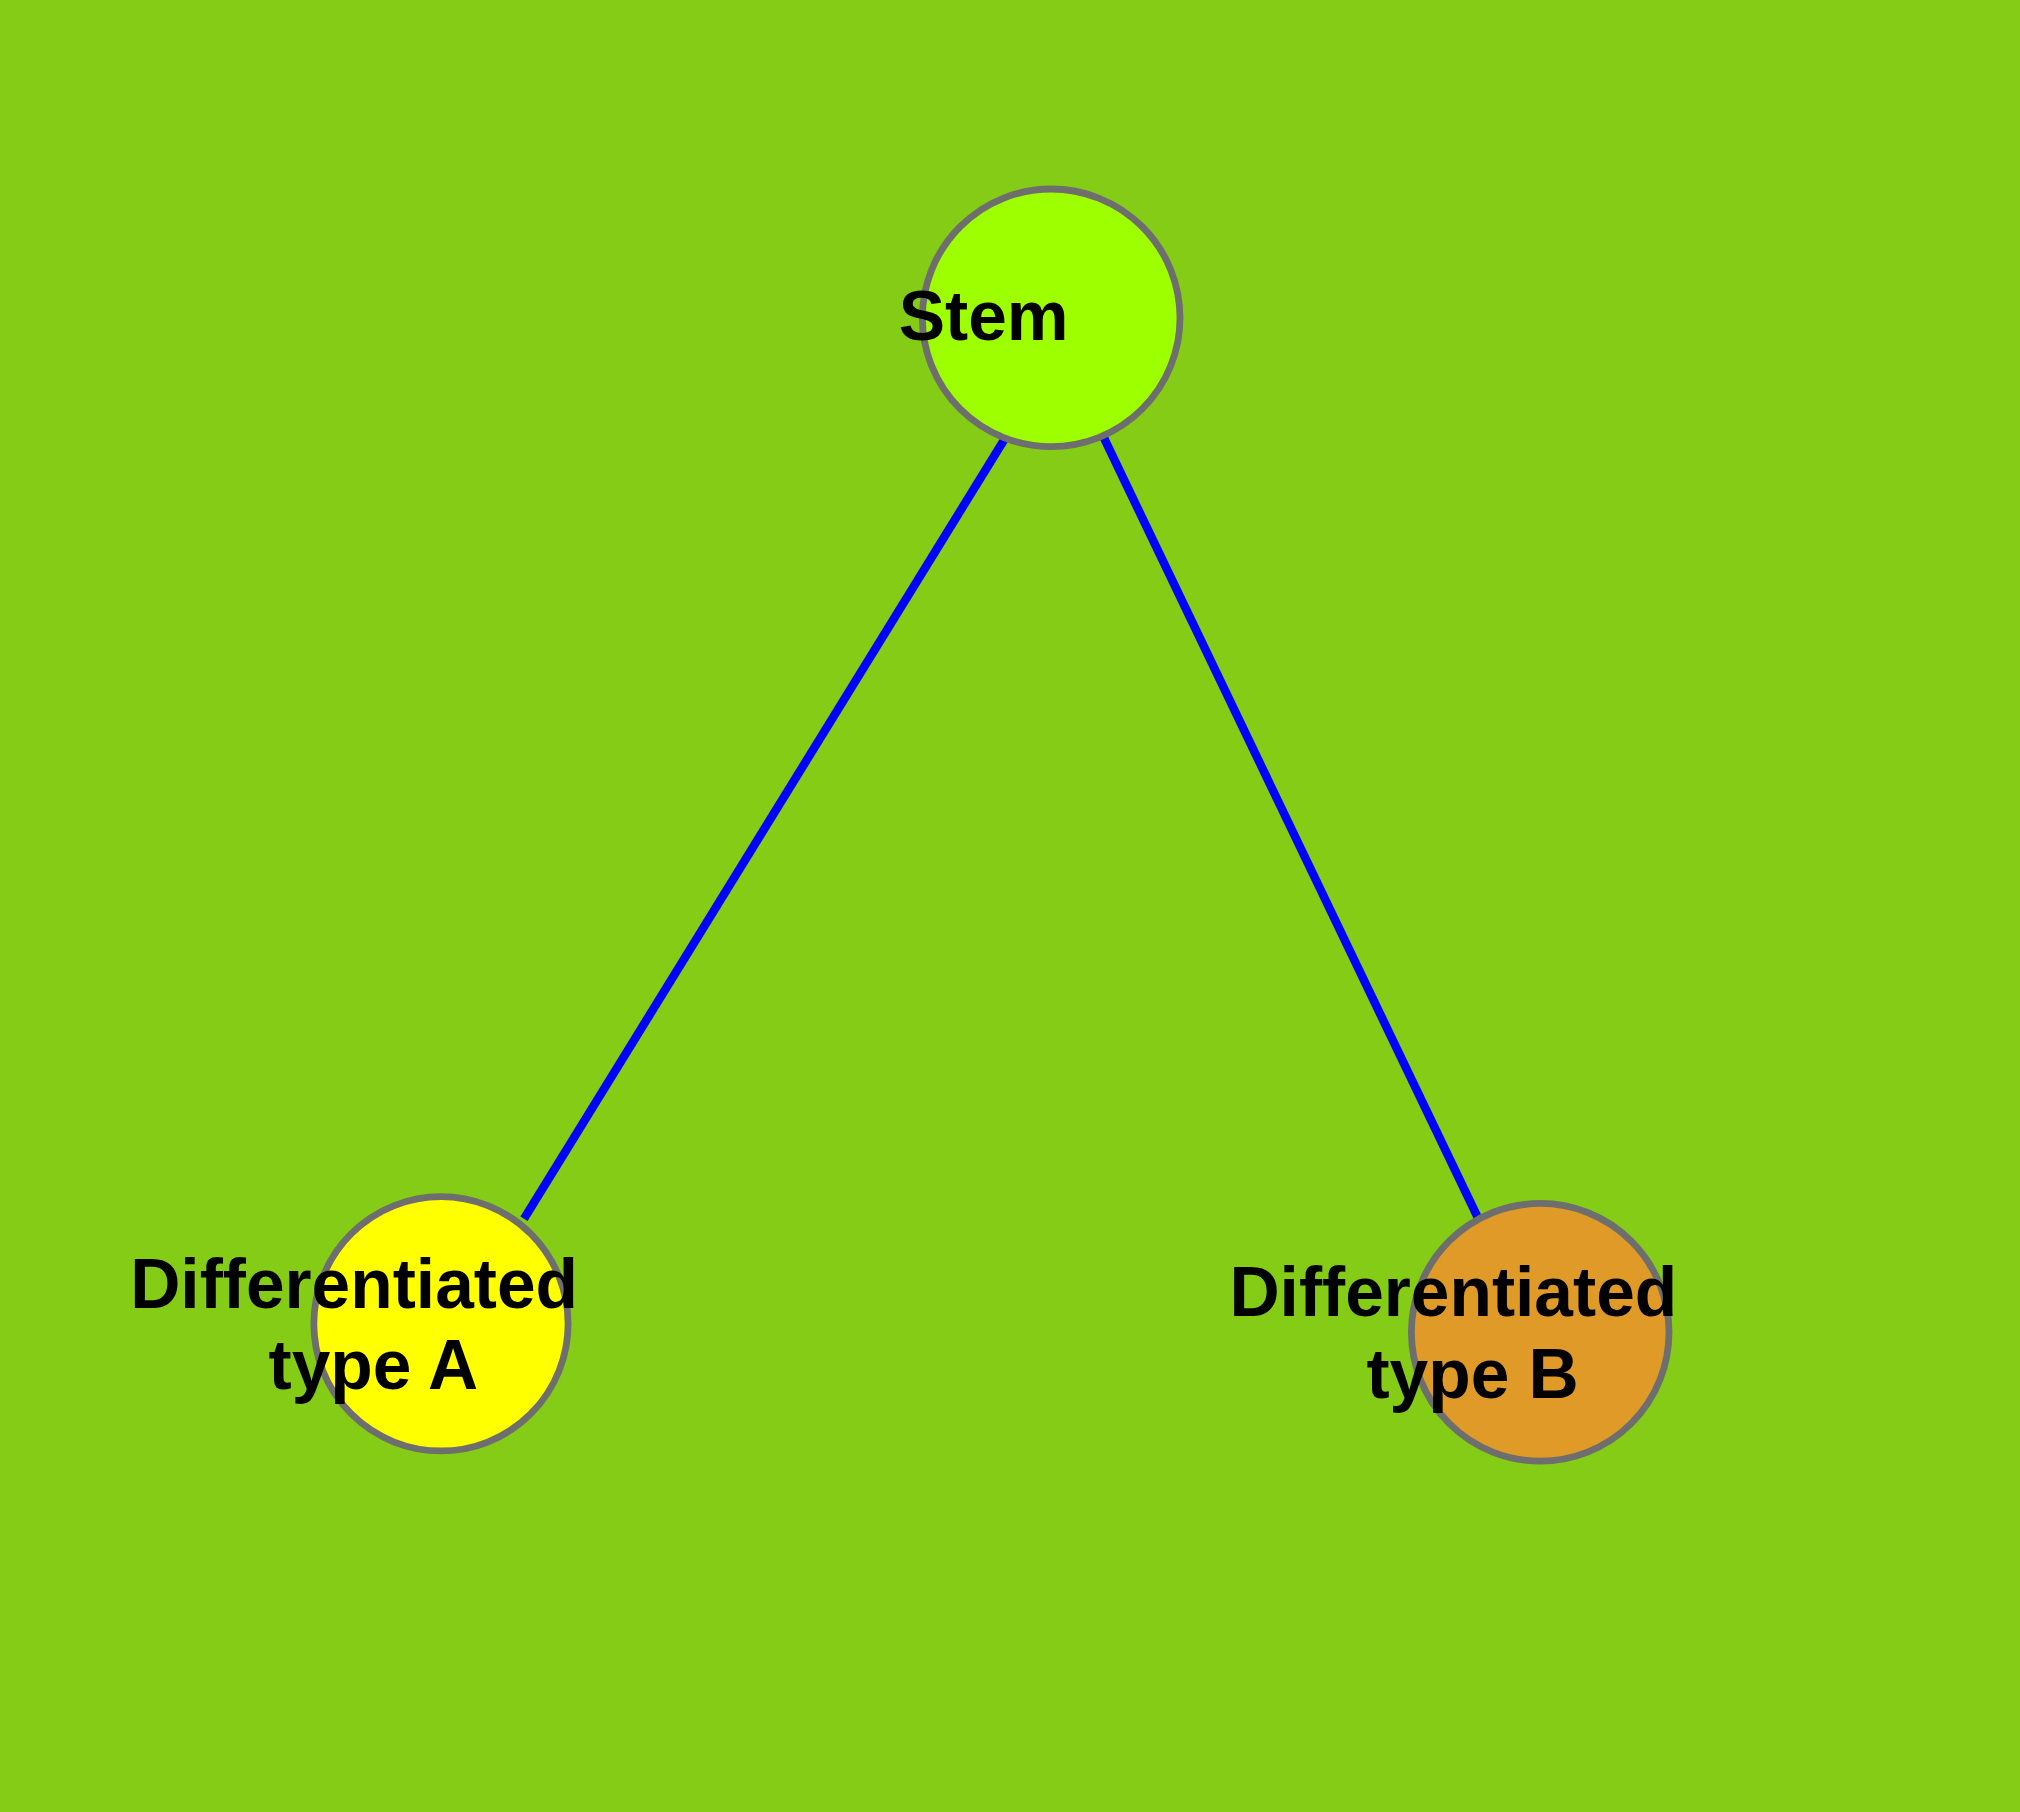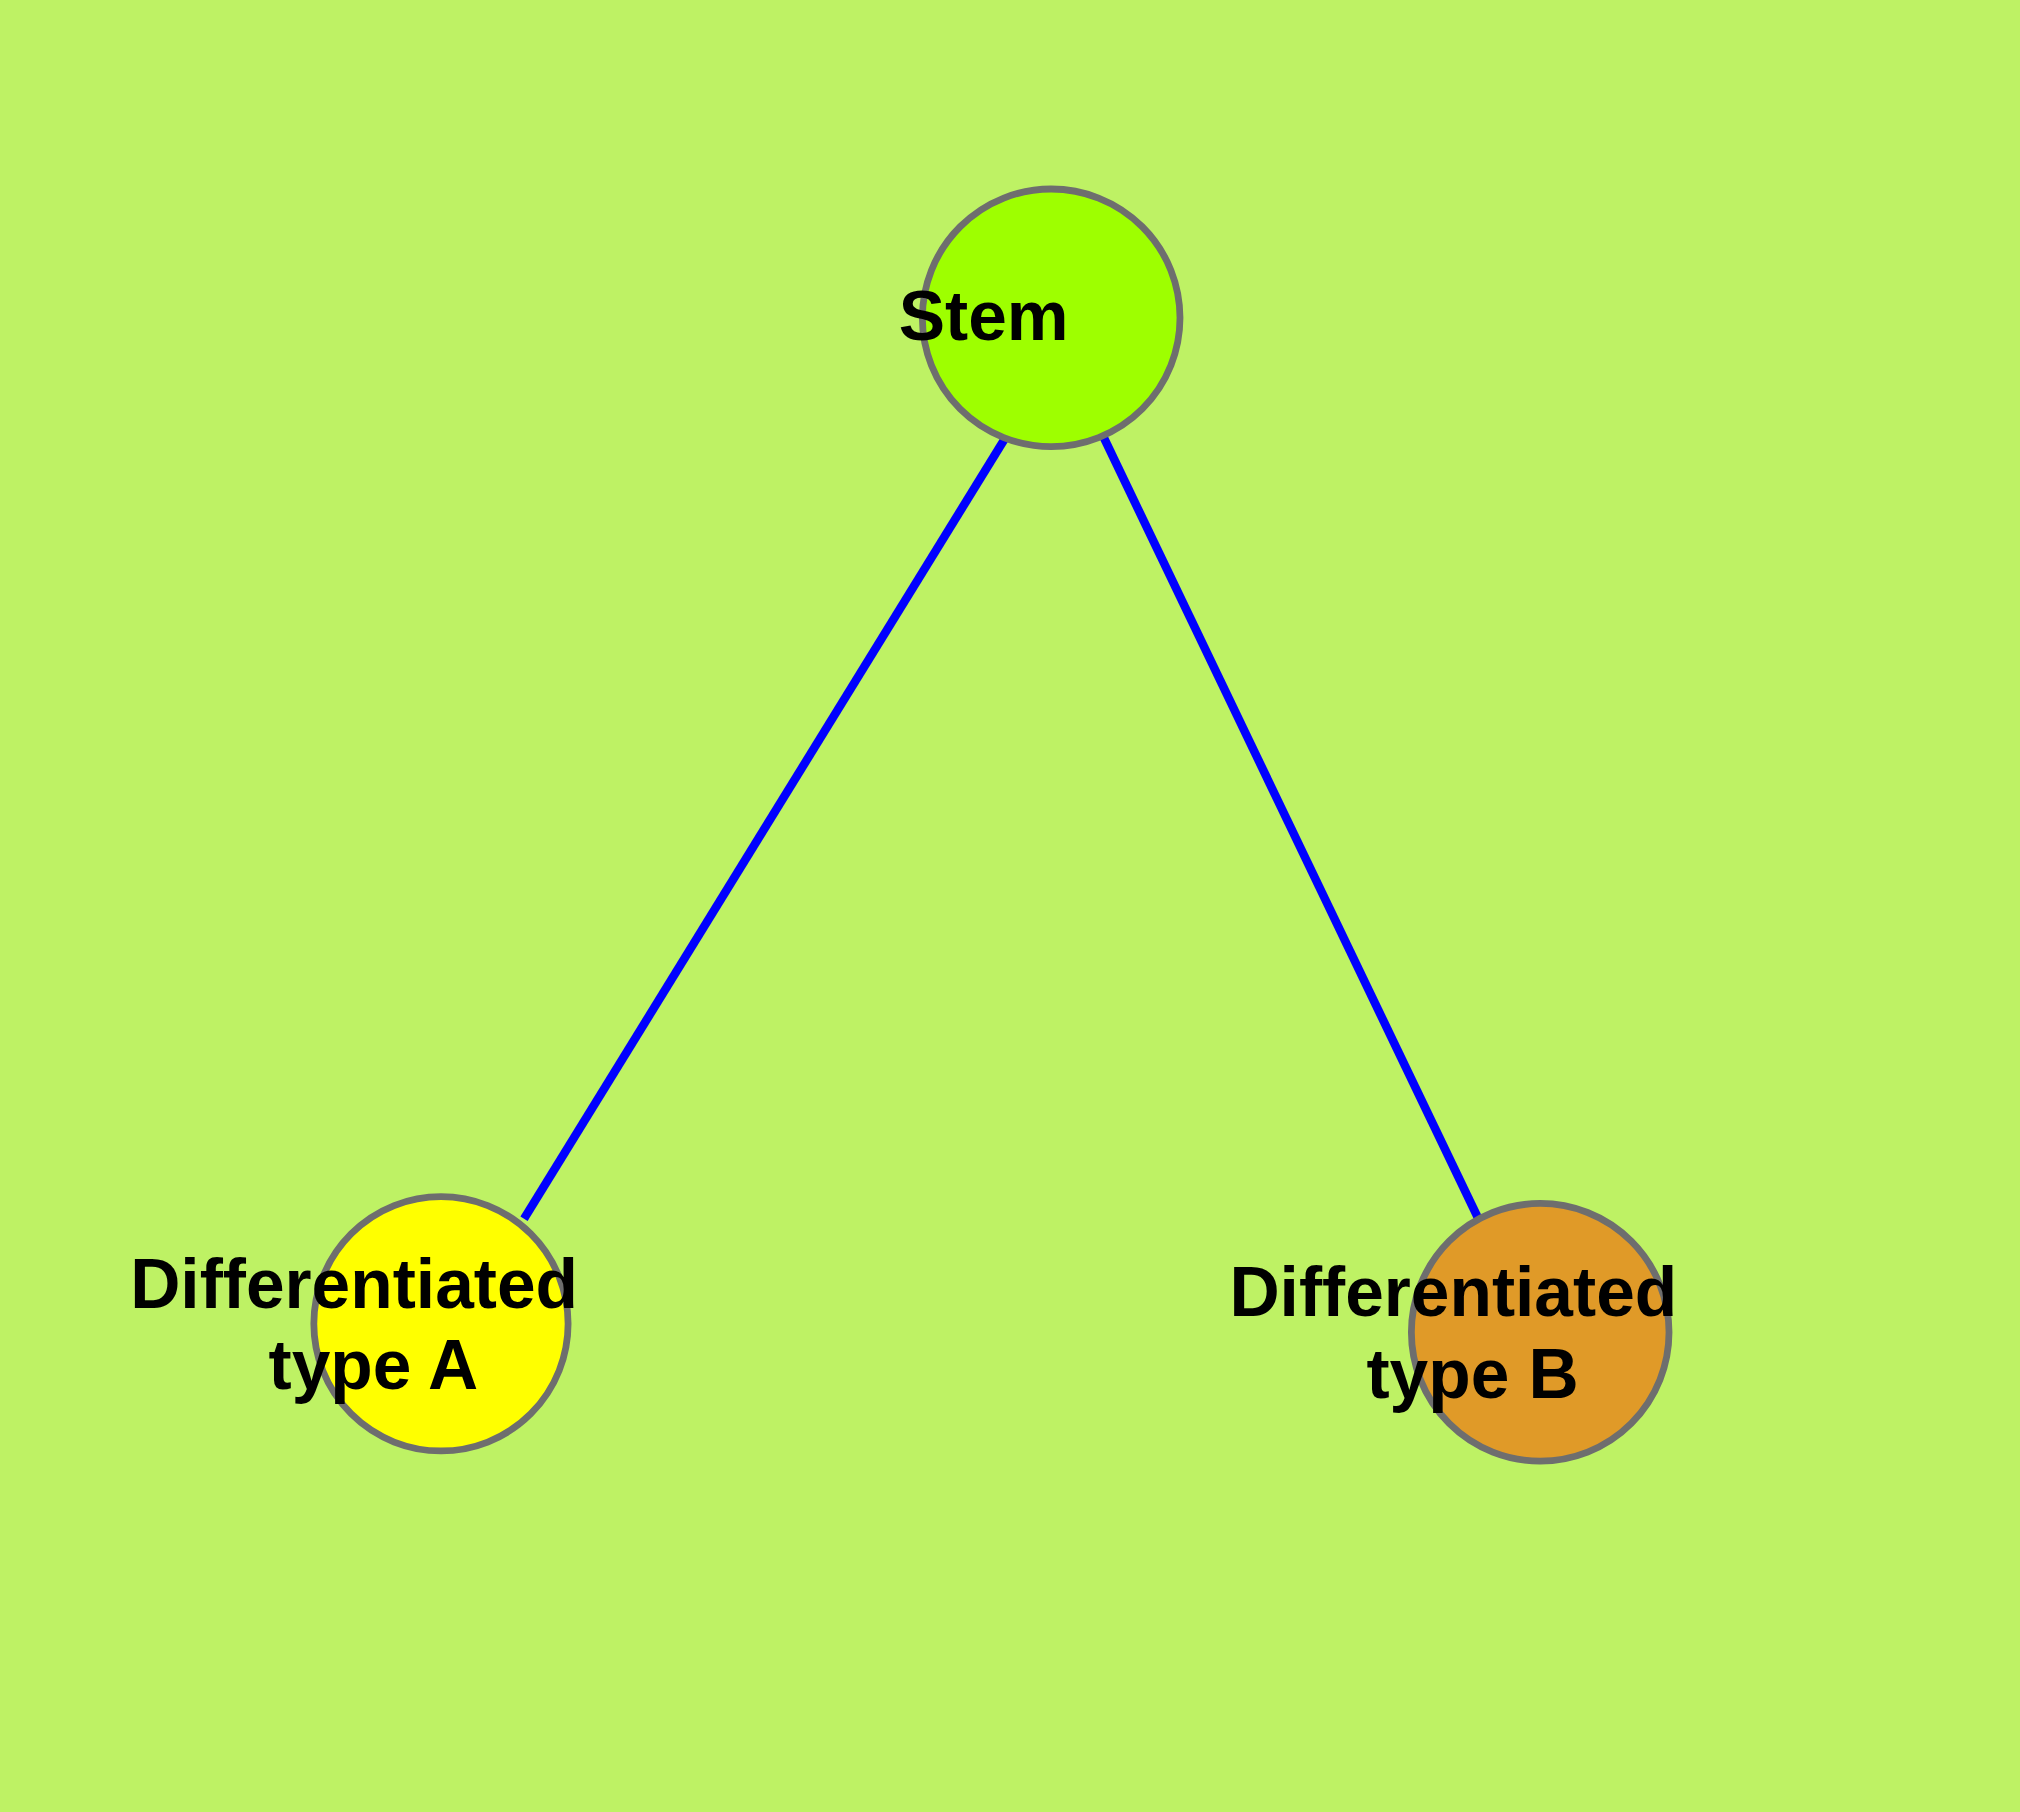--- a/index.html
+++ b/index.html
@@ -4,21 +4,21 @@
 <style>
   html, body {
     margin: 0;
     padding: 0;
     background: #ffffff;
   }
   #canvas {
     position: relative;
     width: 2021px;
     height: 1812px;
-    background: #bef264;
+    background: #84cc16;
     overflow: hidden;
     font-family: "Liberation Sans", sans-serif;
   }
   #graph-svg {
     position: absolute;
     left: 0;
     top: 0;
     width: 2021px;
     height: 1812px;
   }

